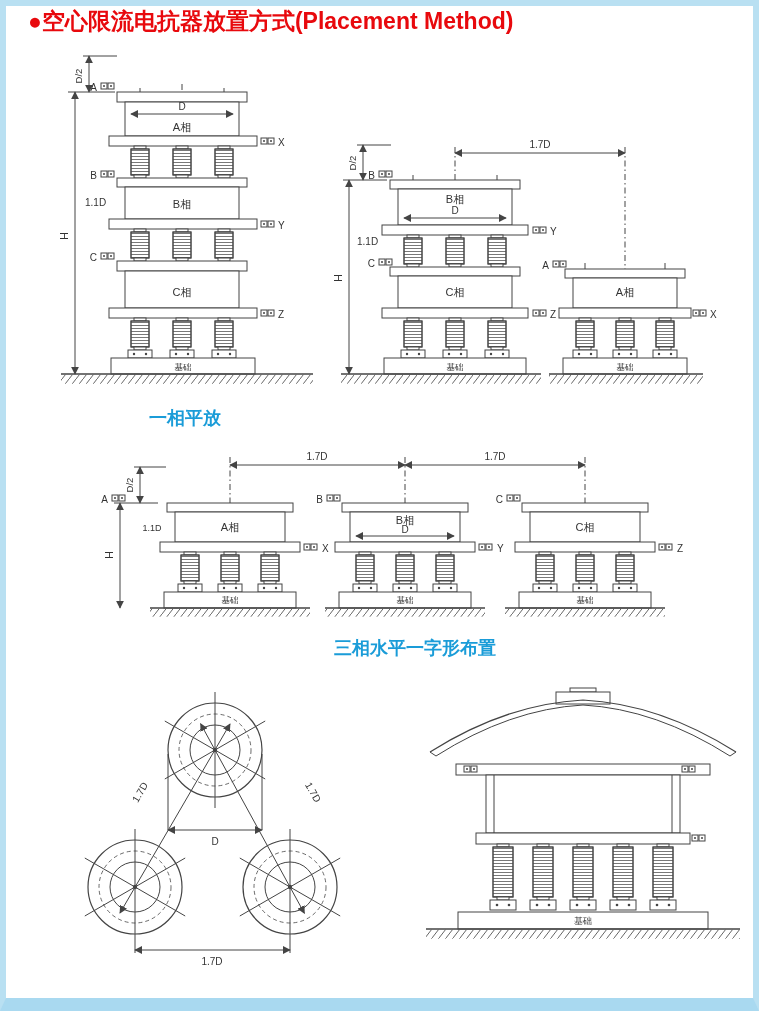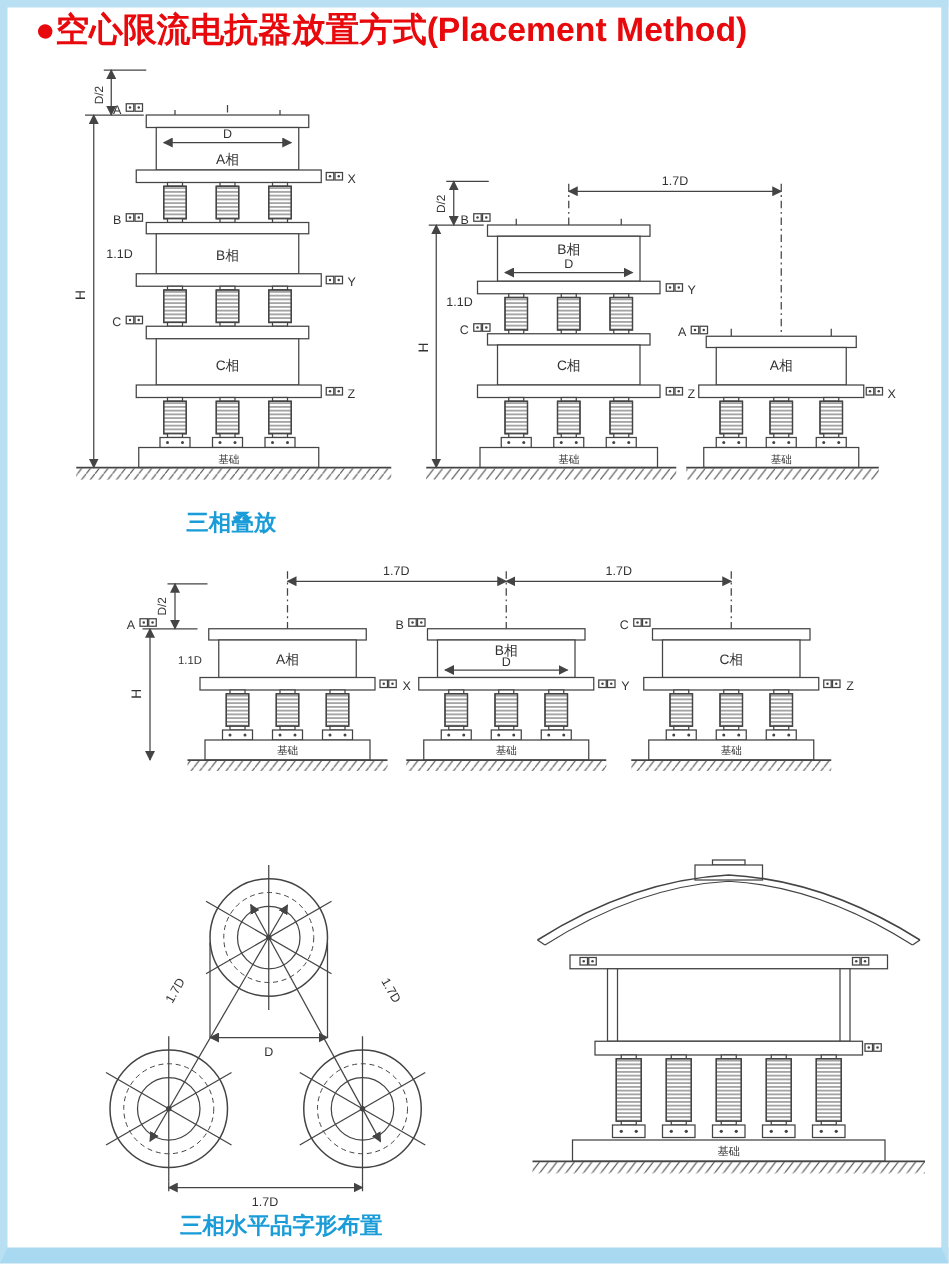--- a/index.html
+++ b/index.html
@@ -1,18 +1,18 @@
 <!DOCTYPE html>
 <html><head>
 <meta charset="utf-8">
 <style>
   html,body{margin:0;padding:0;background:#ededed;font-family:"Liberation Sans",sans-serif}
   .page{position:relative;width:759px;height:1011px;background:#ffffff;overflow:hidden}
   .frame{position:absolute;inset:0;border:6px solid #b9e0f2;border-bottom:13px solid #a9d9f0;pointer-events:none;z-index:50}
-  .title{position:absolute;left:28px;top:6px;font-size:27px;font-weight:bold;color:#e8090d;white-space:nowrap}
+  .title{position:absolute;left:28px;top:6px;font-size:23px;font-weight:bold;color:#e8090d;white-space:nowrap}
   .caption{position:absolute;font-size:18px;font-weight:bold;color:#1a9cd8;text-align:center;white-space:nowrap}
   .diag{position:absolute}
   svg{overflow:visible}
   svg text{font-family:"Liberation Sans",sans-serif;fill:#333;stroke:none}
 </style>
 </head>
 <body>
 
 <div class="page">
   <div class="frame"></div>
@@ -236,21 +236,21 @@
       <text x="122" y="173" font-size="11" text-anchor="middle">C相</text>
       <text x="292" y="173" font-size="11" text-anchor="middle">A相</text>
       <text x="217" y="112" font-size="10">Y</text>
       <text x="217" y="195" font-size="10">Z</text>
       <text x="377" y="195" font-size="10">X</text>
       <text x="122" y="247" font-size="8.5" text-anchor="middle">基础</text>
       <text x="292" y="247" font-size="8.5" text-anchor="middle">基础</text>
     </g>
   </svg>
 
-  <div class="caption" style="left:70px;top:406px;width:230px">三相叠放</div>
+  <div class="caption" style="left:70px;top:406px;width:230px">一相平放</div>
 
   <svg class="diag" style="left:92px;top:443px" width="625" height="190" viewBox="0 0 625 190" xmlns="http://www.w3.org/2000/svg">
     <defs>
       <marker id="a3" viewBox="0 0 10 10" refX="9" refY="5" markerWidth="8" markerHeight="8" orient="auto-start-reverse">
           <path d="M0 0L10 5L0 10z" fill="#444"></path>
         </marker>
       <pattern id="r3" width="6" height="3" patternUnits="userSpaceOnUse">
           <path d="M0 1.5H6" stroke="#555" stroke-width="0.8"></path>
         </pattern>
       <pattern id="h3" width="7" height="9" patternUnits="userSpaceOnUse">
@@ -359,20 +359,21 @@
       <text x="493" y="88" font-size="11" text-anchor="middle">C相</text>
       <text x="230" y="109" font-size="10">X</text>
       <text x="405" y="109" font-size="10">Y</text>
       <text x="585" y="109" font-size="10">Z</text>
       <text x="138" y="160" font-size="8.5" text-anchor="middle">基础</text>
       <text x="313" y="160" font-size="8.5" text-anchor="middle">基础</text>
       <text x="493" y="160" font-size="8.5" text-anchor="middle">基础</text>
     </g>
   </svg>
 
+  <div class="caption" style="left:275px;top:636px;width:280px">三相水平一字形布置</div>
 
   <svg class="diag" style="left:50px;top:682px" width="340" height="290" viewBox="0 0 340 290" xmlns="http://www.w3.org/2000/svg">
     <defs>
       <marker id="a4" viewBox="0 0 10 10" refX="9" refY="5" markerWidth="8" markerHeight="8" orient="auto-start-reverse">
           <path d="M0 0L10 5L0 10z" fill="#444"></path>
         </marker>
     </defs>
     <g stroke="#444" fill="none" stroke-width="1">
       <g>
         <line x1="165" y1="10" x2="165" y2="126"></line>
@@ -485,14 +486,13 @@
       <g>
         <line x1="8" y1="243" x2="322" y2="243" stroke-width="1.4"></line>
         <rect x="8" y="243.7" width="314" height="9" fill="url(#h5)" stroke="none"></rect>
       </g>
     </g>
     <g>
       <text x="165" y="238" font-size="9" text-anchor="middle">基础</text>
     </g>
   </svg>
 
-  <div class="caption" style="left:80px;top:968px;width:290px">三相水平品字形布置</div>
 </div>
 
 </body></html>

